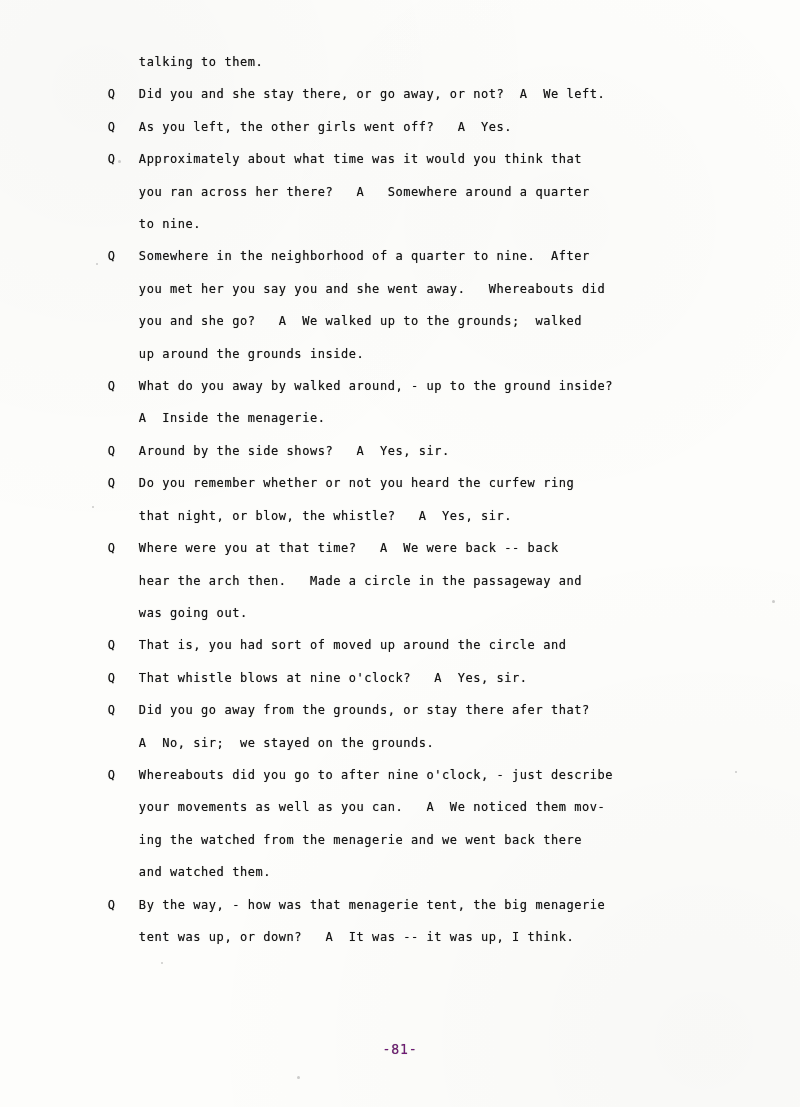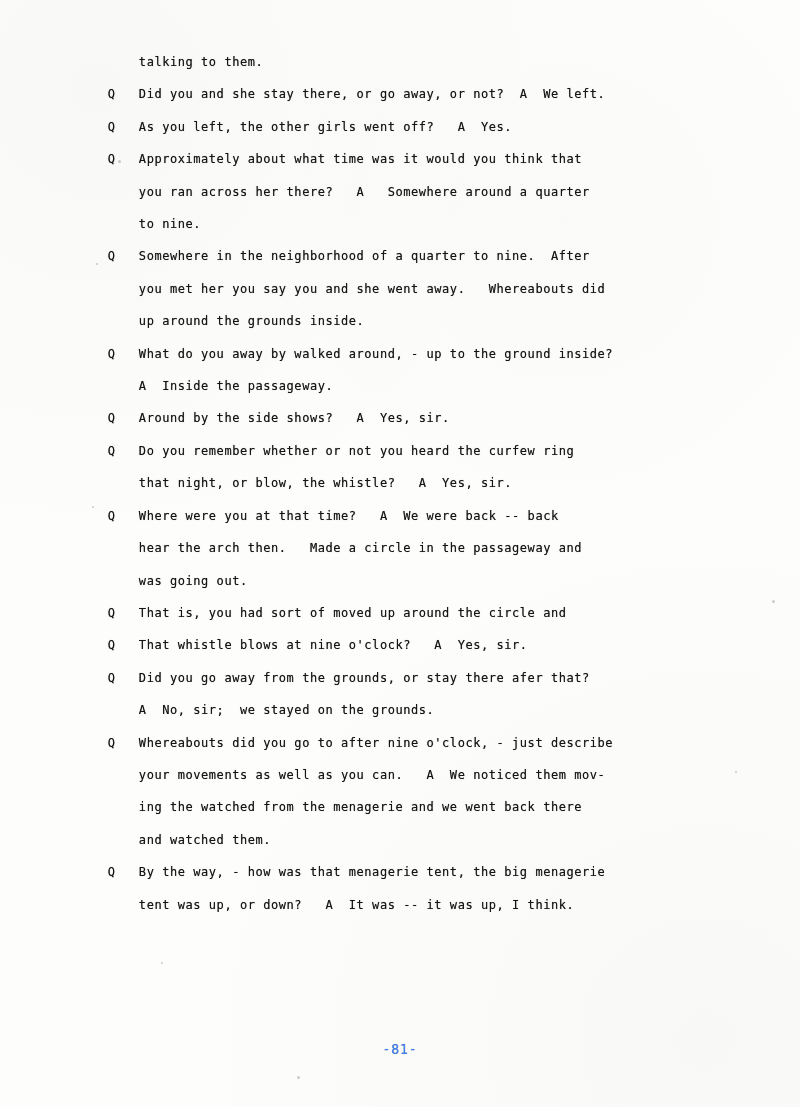--- a/index.html
+++ b/index.html
@@ -52,21 +52,21 @@
     
   }
   .folio {
     position: absolute;
     left: 0;
     top: 1042px;
     width: 800px;
     text-align: center;
     font-size: 13.2px;
     letter-spacing: 0.8px;
-    color: #3b82f6;
+    color: #701a75;
     white-space: pre;
     text-shadow: 0 0 0.7px rgba(0,0,0,0.55);
   }
   .speck {
     position: absolute;
     background: #9a9a9a;
     border-radius: 50%;
     opacity: 0.5;
     pointer-events: none;
   }
@@ -86,23 +86,24 @@
 
   <div id="typescript">
     <span class="line">     talking to them.</span>
     <span class="line"> Q   Did you and she stay there, or go away, or not?  A  We left.</span>
     <span class="line"> Q   As you left, the other girls went off?   A  Yes.</span>
     <span class="line"> Q   Approximately about what time was it would you think that</span>
     <span class="line cont">     you ran across her there?   A   Somewhere around a quarter</span>
     <span class="line cont">     to nine.</span>
     <span class="line"> Q   Somewhere in the neighborhood of a quarter to nine.  After</span>
     <span class="line cont">     you met her you say you and she went away.   Whereabouts did</span>
+    <span class="line cont">     you and she go?   A  We walked up to the grounds;  walked</span>
     <span class="line cont">     up around the grounds inside.</span>
     <span class="line"> Q   What do you away by walked around, - up to the ground inside?</span>
-    <span class="line cont">     A  Inside the passageway.</span>
+    <span class="line cont">     A  Inside the menagerie.</span>
     <span class="line"> Q   Around by the side shows?   A  Yes, sir.</span>
     <span class="line"> Q   Do you remember whether or not you heard the curfew ring</span>
     <span class="line cont">     that night, or blow, the whistle?   A  Yes, sir.</span>
     <span class="line"> Q   Where were you at that time?   A  We were back -- back</span>
     <span class="line cont">     hear the arch then.   Made a circle in the passageway and</span>
     <span class="line cont">     was going out.</span>
     <span class="line"> Q   That is, you had sort of moved up around the circle and</span>
     <span class="line"> Q   That whistle blows at nine o'clock?   A  Yes, sir.</span>
     <span class="line"> Q   Did you go away from the grounds, or stay there afer that?</span>
     <span class="line cont">     A  No, sir;  we stayed on the grounds.</span>

